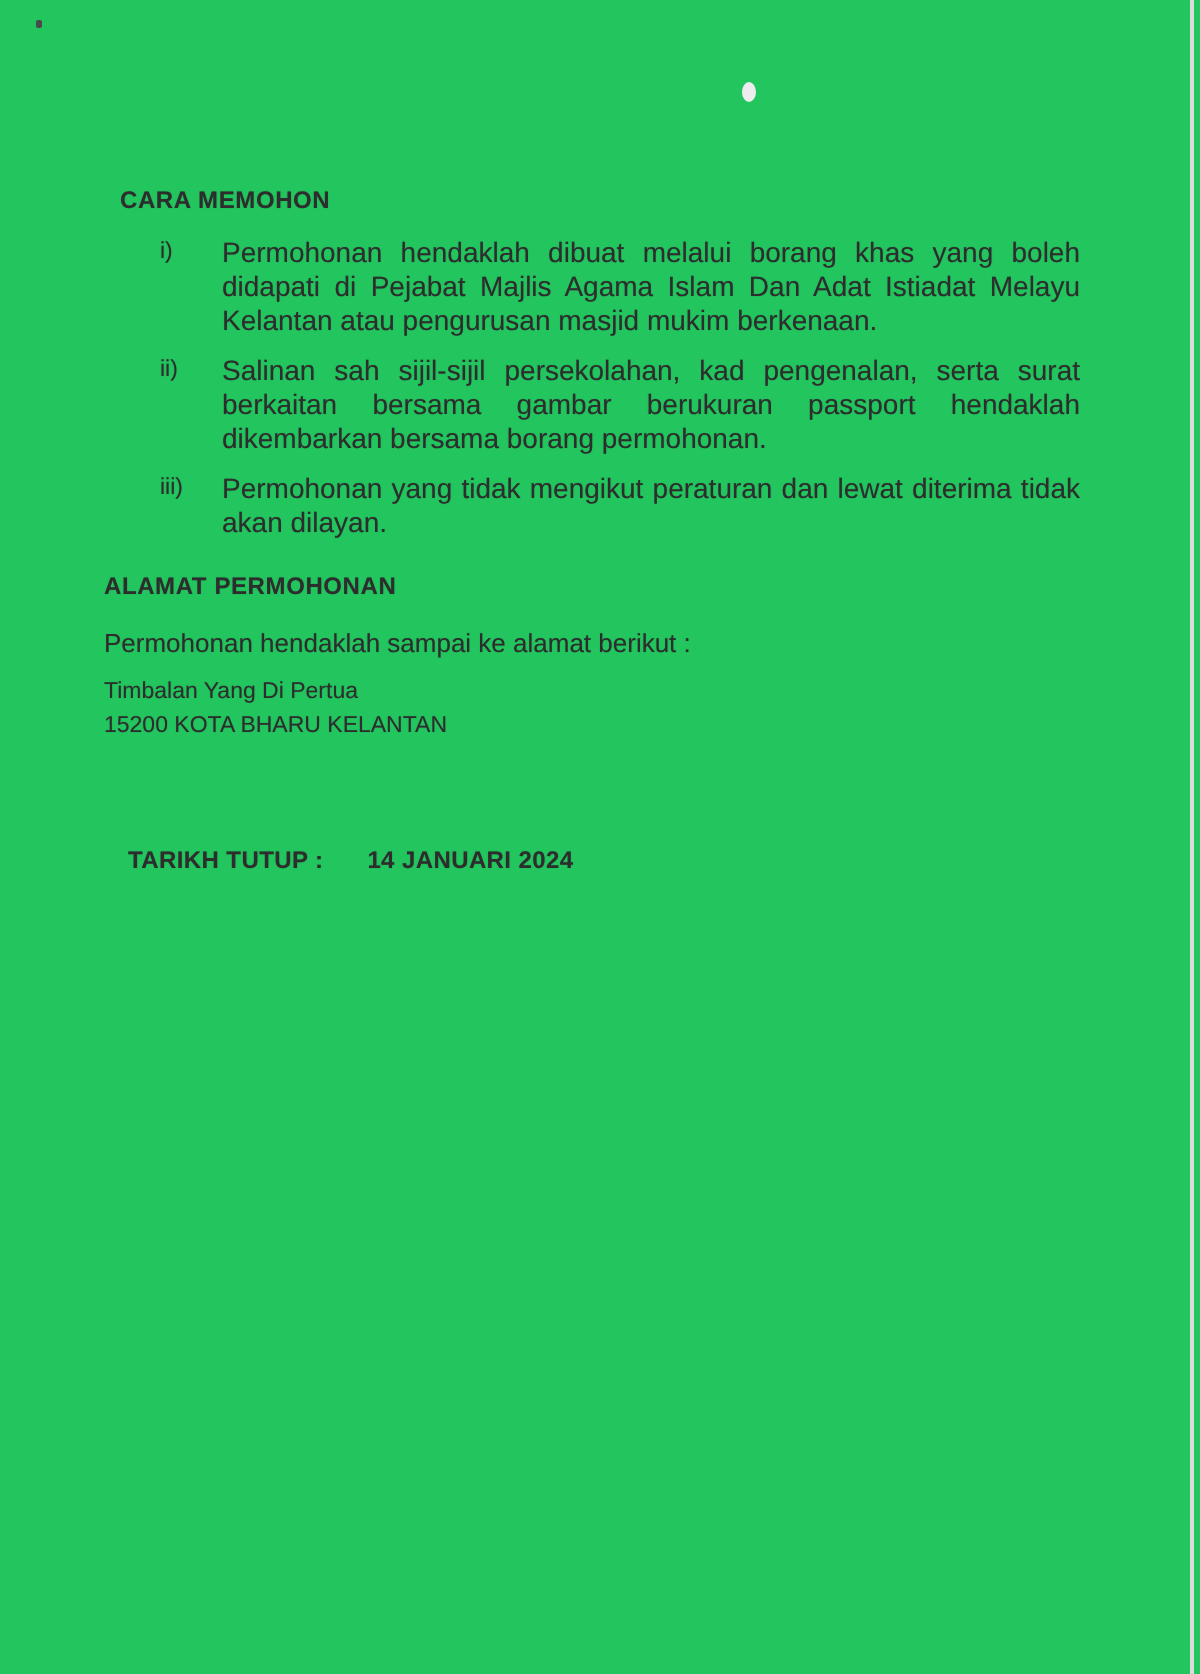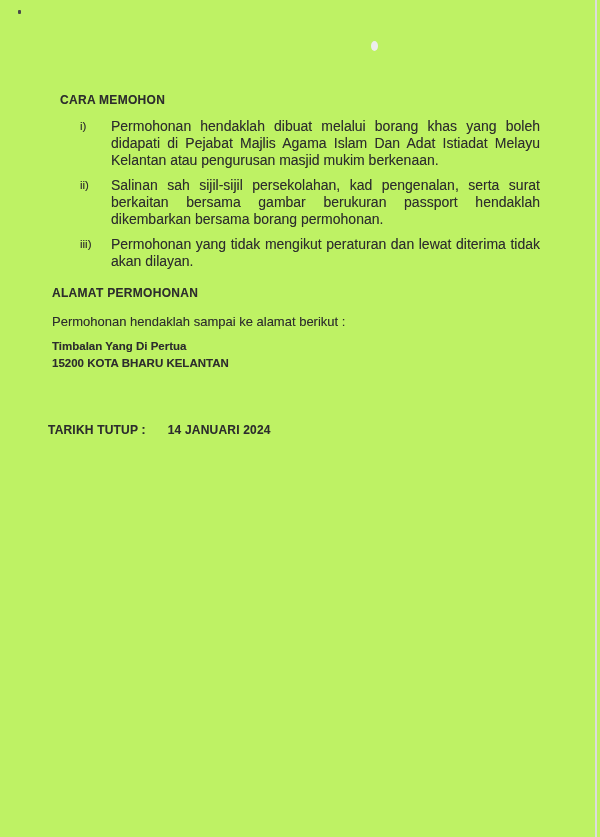--- a/index.html
+++ b/index.html
@@ -1,21 +1,21 @@
 <!DOCTYPE html>
 <html><head>
 <meta charset="utf-8">
 <style>
   html, body { margin: 0; padding: 0; background: #ffffff; }
 
   .page {
     position: relative;
     width: 600px;
     height: 837px;
-    background: #bef264;
+    background: #22c55e;
     font-family: "Liberation Sans", sans-serif;
     color: #2d2d2d;
     overflow: hidden;
     text-shadow: 0 0 0.5px rgba(45,45,45,0.35); 
   }
 
   
   .speck {
     position: absolute; left: 18px; top: 10px;
     width: 3px; height: 4px; background: #4a4a4a; border-radius: 1px;
@@ -50,25 +50,25 @@
 
   .sec2-heading { position: absolute; left: 52px; top: 286px; }
 
   .intro-line {
     position: absolute; left: 52px; top: 313px;
     font-size: 13px; line-height: 17px;
   }
 
   .address-block {
     position: absolute; left: 52px; top: 338px;
-    font-size: 11.5px; line-height: 17px; font-weight: bold;
+    font-size: 11.5px; line-height: 17px;
   }
 
   .closing-line {
-    position: absolute; left: 48px; top: 423px;
+    position: absolute; left: 64px; top: 423px;
     font-size: 12px; font-weight: bold; letter-spacing: 0.2px;
     display: flex;
   }
   .closing-date { margin-left: 22px; }
 </style>
 </head>
 <body>
 
 <div class="page">
 

